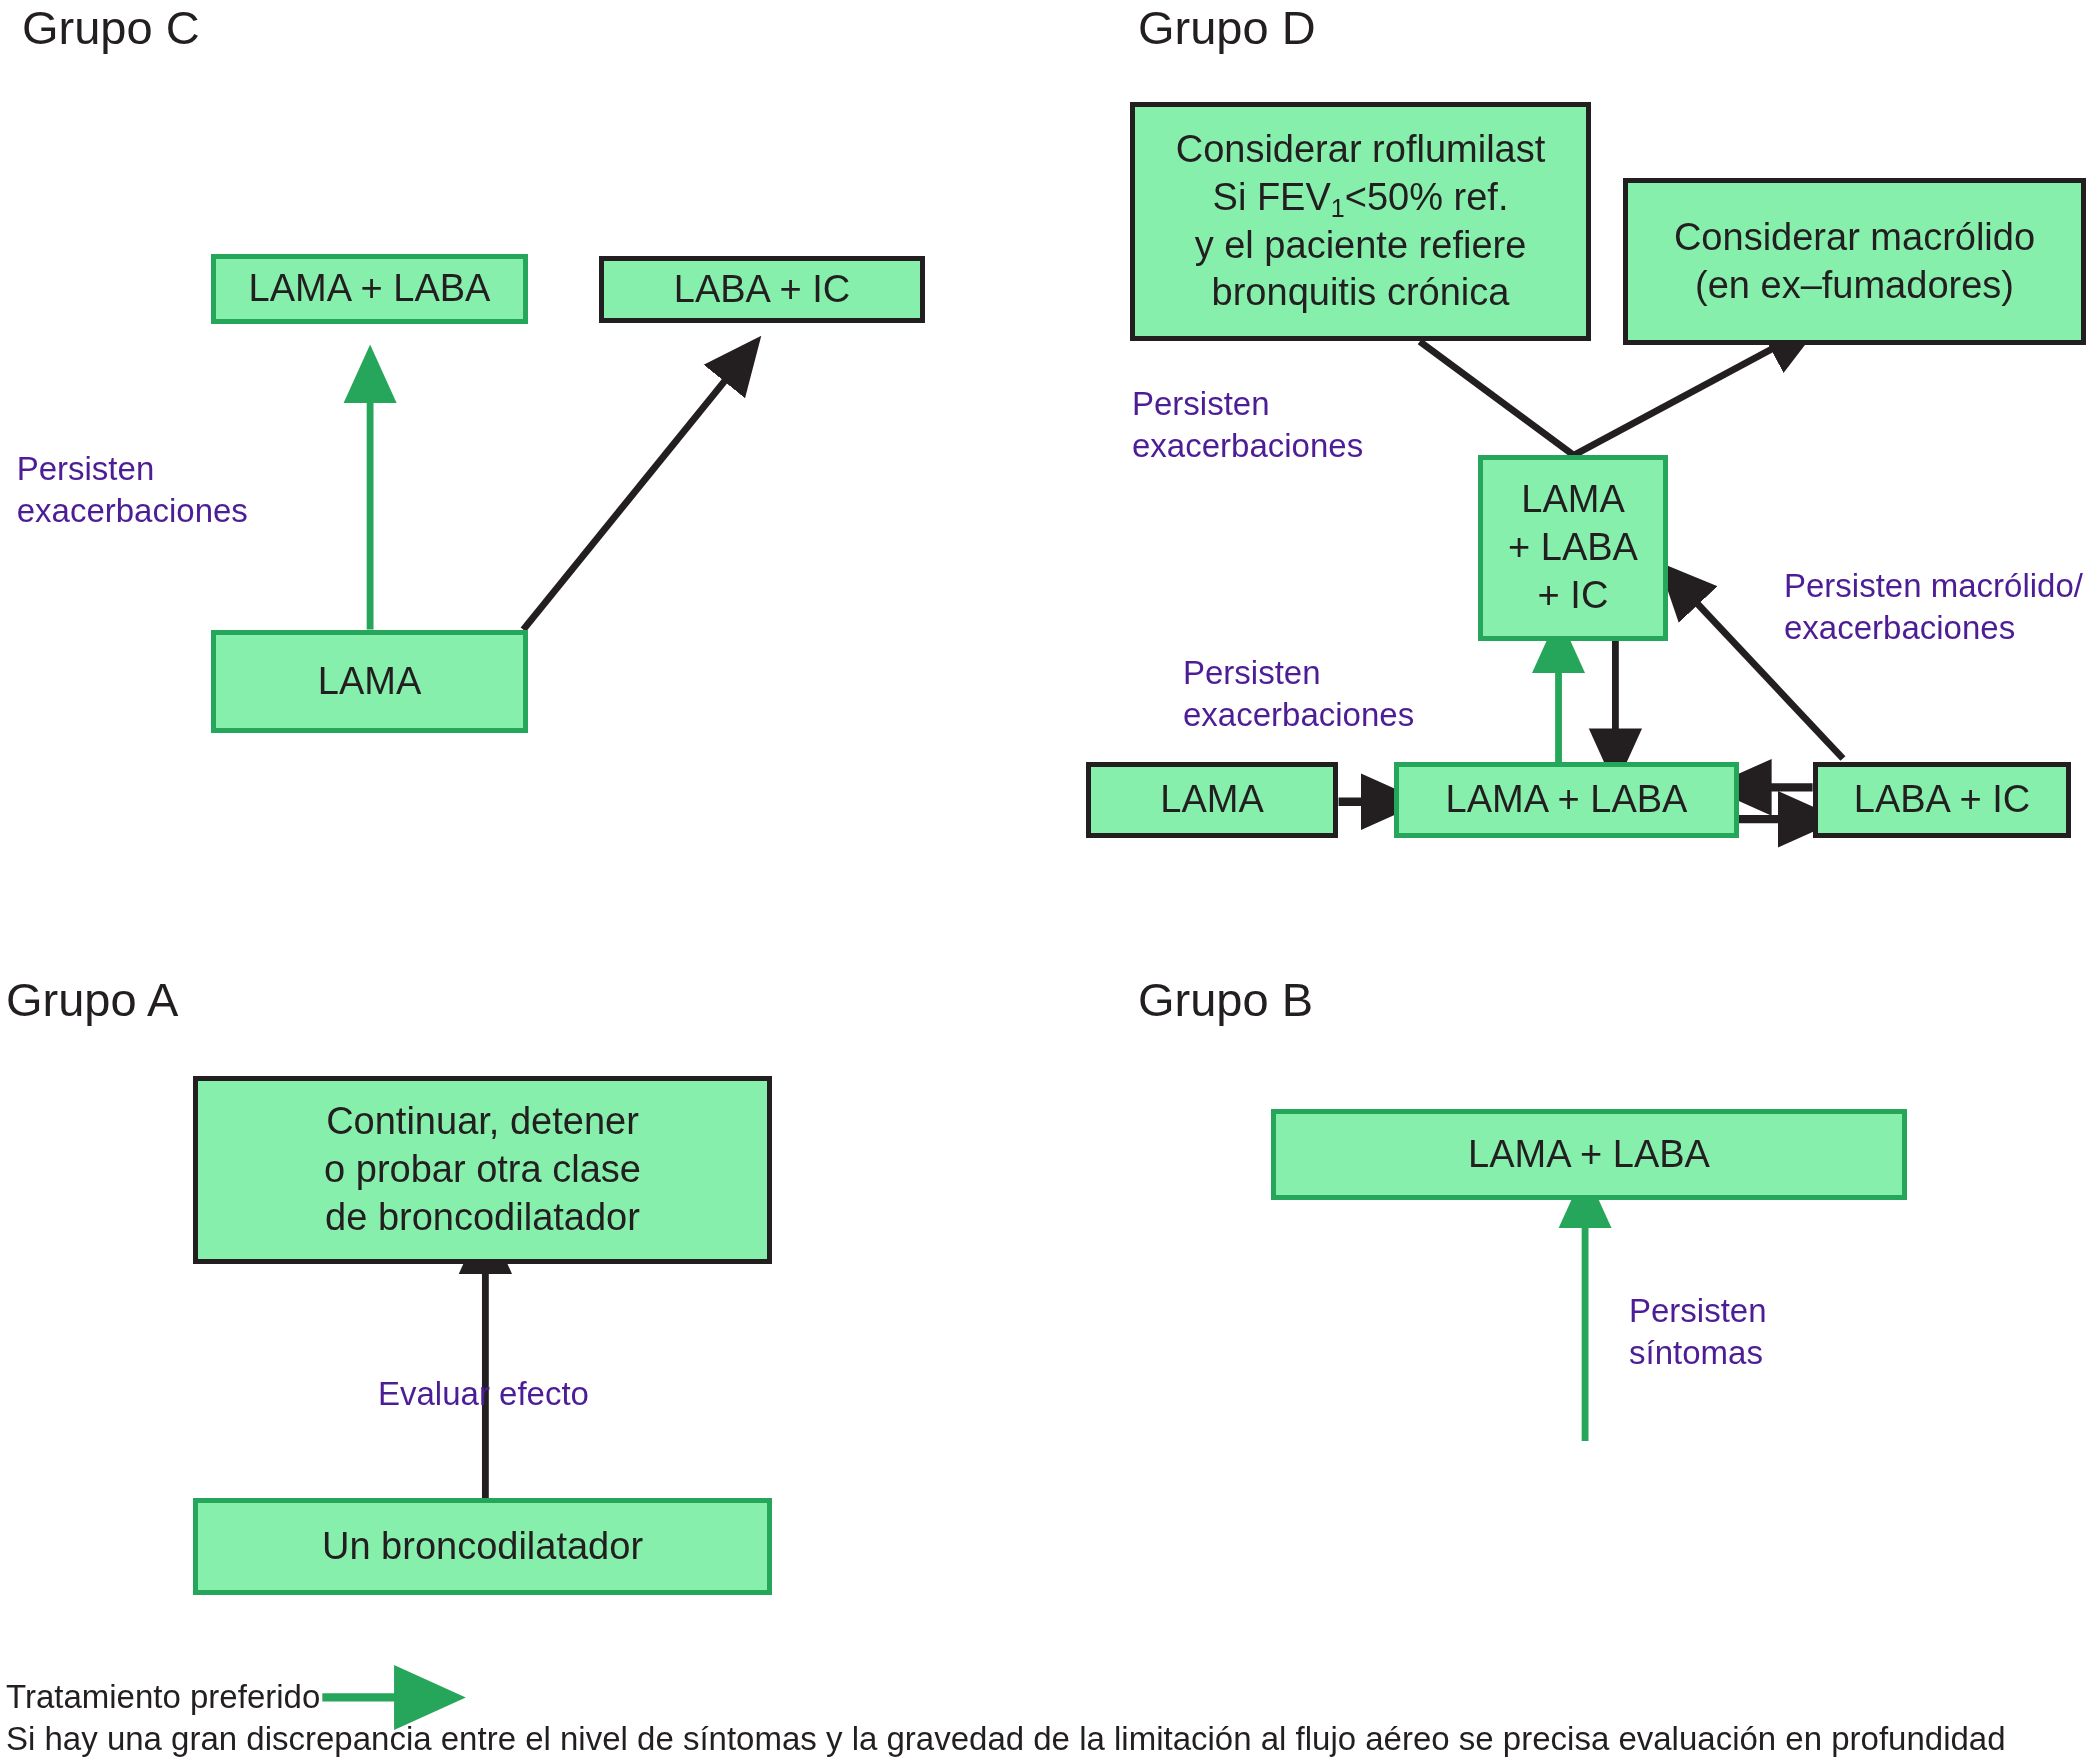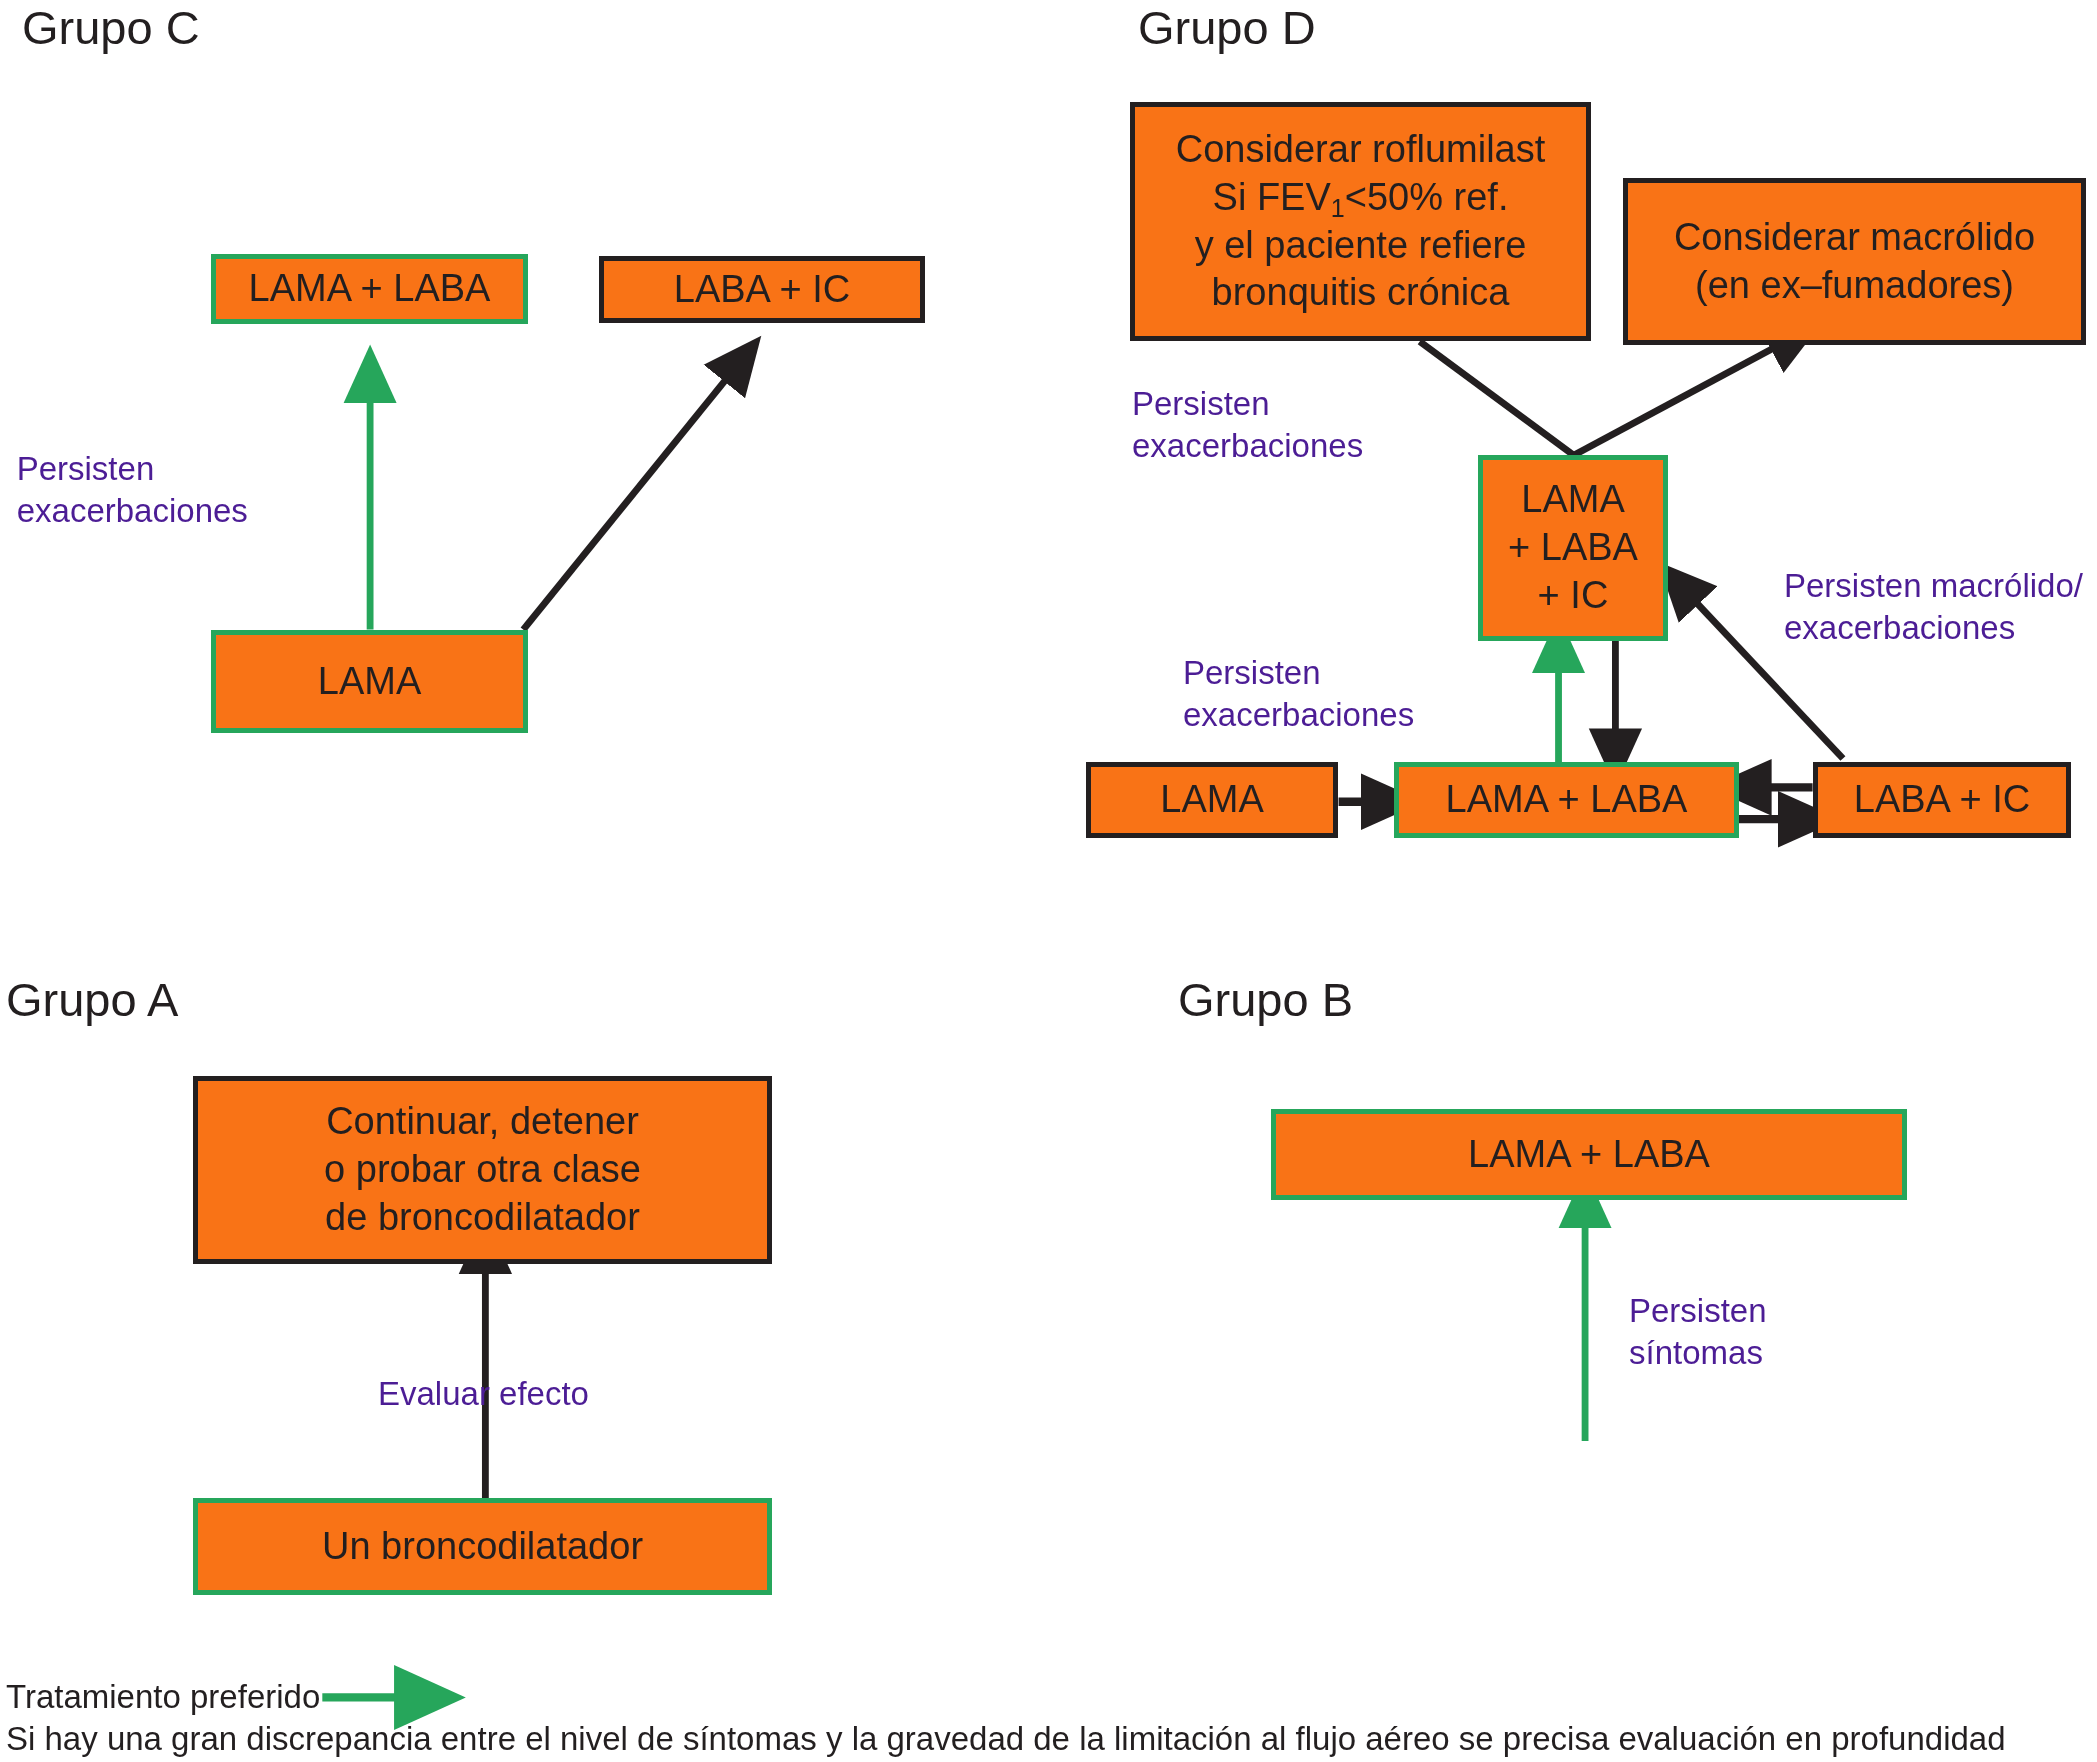--- a/index.html
+++ b/index.html
@@ -29,21 +29,21 @@
   .grp-title {
     position: absolute;
     font-size: 47px;
     line-height: 1.05;
     color: #231f20;
     white-space: nowrap;
   }
   .box {
     position: absolute;
     box-sizing: border-box;
-    background: #f97316;
+    background: #86efac;
     display: flex;
     align-items: center;
     justify-content: center;
     text-align: center;
     color: #231f20;
   }
   .box.black { border: 5.3px solid #231f20; }
   .box.green { border: 5.3px solid #26a65b; }
   .box .txt {
     font-size: 38px;
@@ -212,21 +212,21 @@
   </div>
 
   <div class="box black" style="left:193px; top:1076px; width:579px; height:188px;">
     <span class="txt">Continuar, detener
 o probar otra clase
 de broncodilatador</span>
   </div>
 
   <div class="note" style="left:378px; top:1373px;">Evaluar efecto</div>
 
-  <div class="grp-title" style="left:1138px; top:975px;margin-left:40px;">Grupo B</div>
+  <div class="grp-title" style="left:1138px; top:975px;">Grupo B</div>
 
   <div class="box green" style="left:1271px; top:1109px; width:636px; height:91px;">
     <span class="txt">LAMA + LABA</span>
   </div>
 
 
   <div class="note" style="left:1629px; top:1290px;">Persisten
 síntomas</div>
 
   <div class="legend-row" style="left:6px; top:1678px;">

